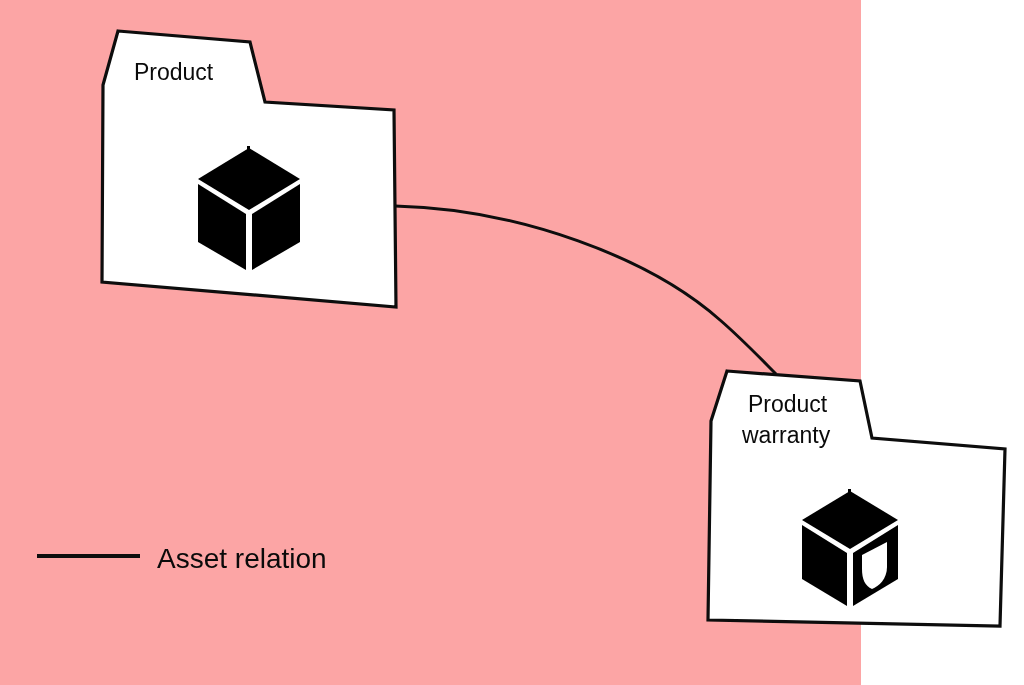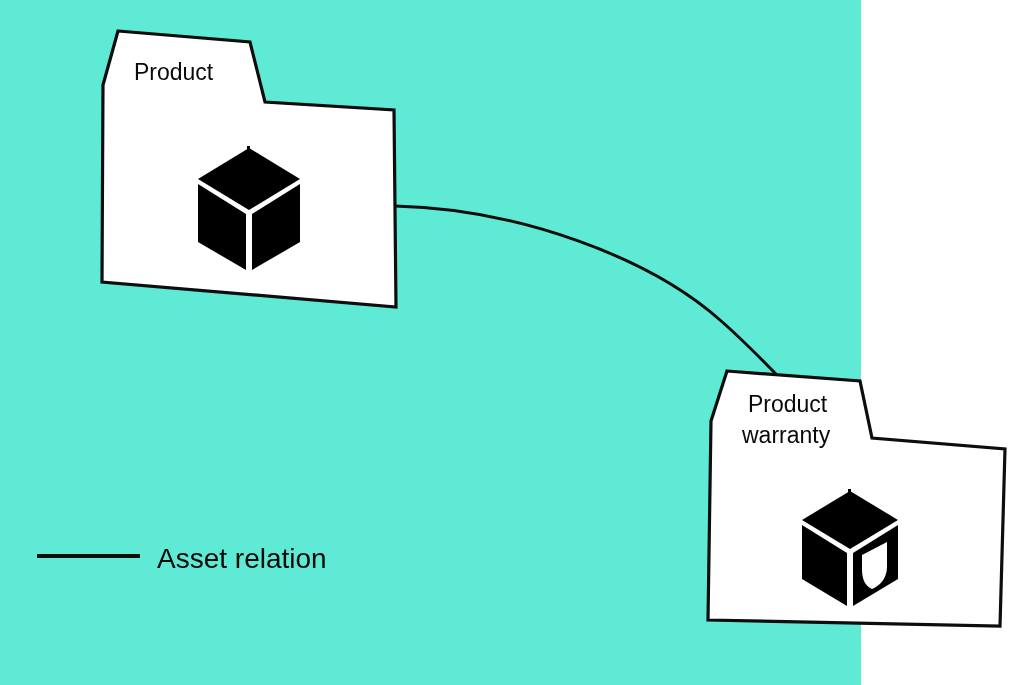--- a/index.html
+++ b/index.html
@@ -11,21 +11,21 @@
   body {
     font-family: "Liberation Sans", sans-serif;
     width: 1024px;
     height: 685px;
     overflow: hidden;
   }
   #diagram-root {
     position: relative;
     width: 861px;
     height: 685px;
-    background: #5eead4;
+    background: #fca5a5;
   }
   #diagram-svg {
     position: absolute;
     top: 0;
     left: 0;
     width: 1024px;
     height: 685px;
     display: block;
   }
   .node-label {

